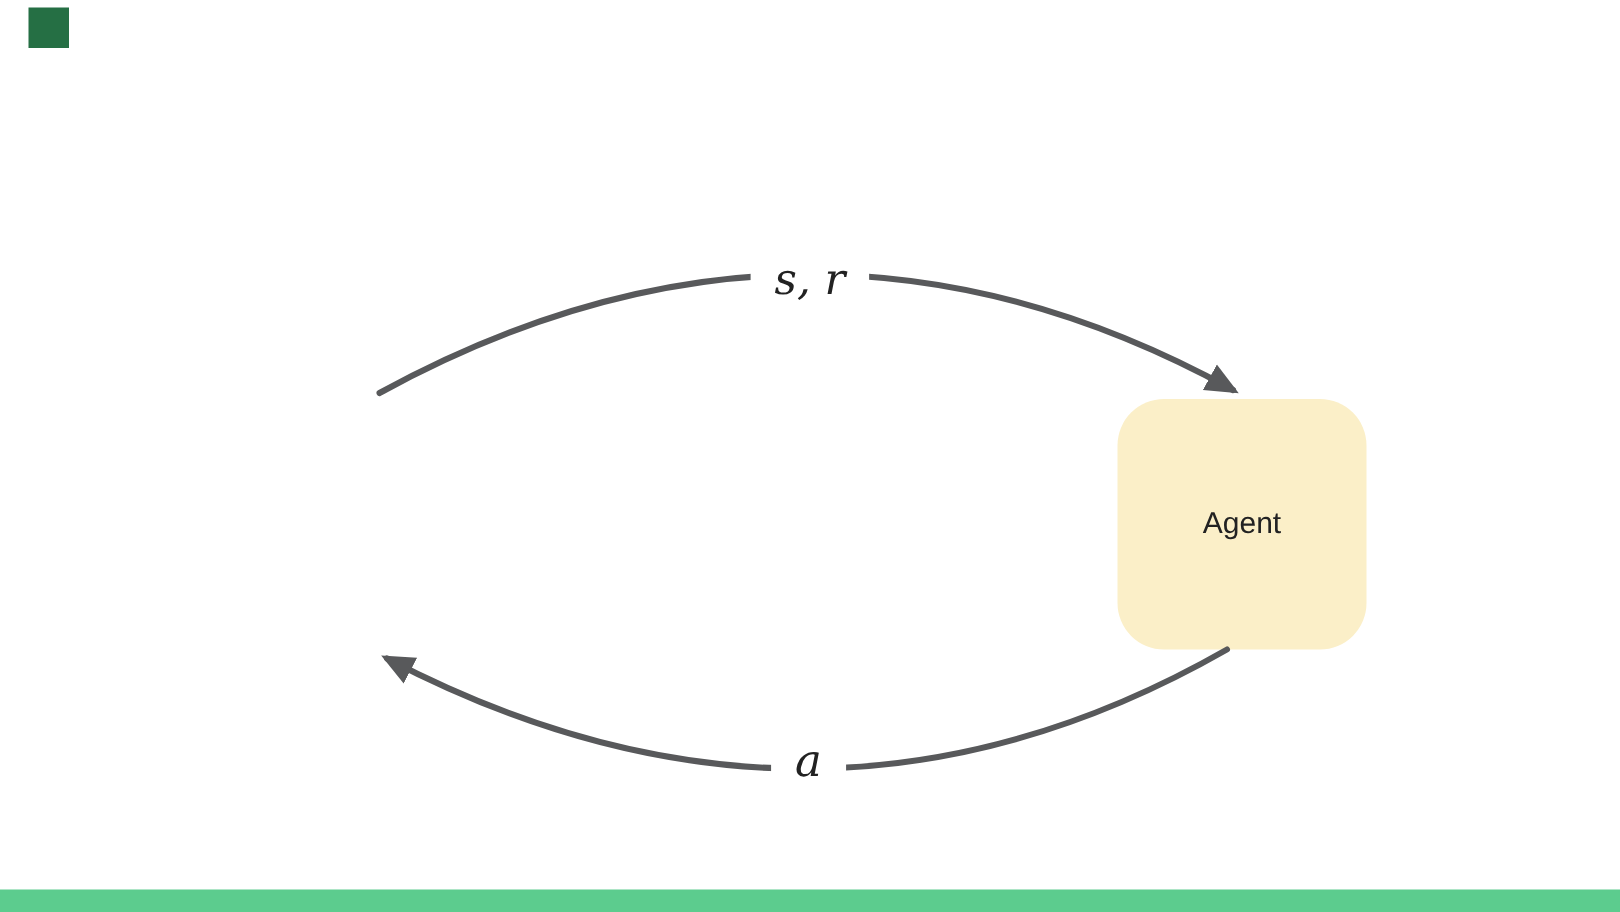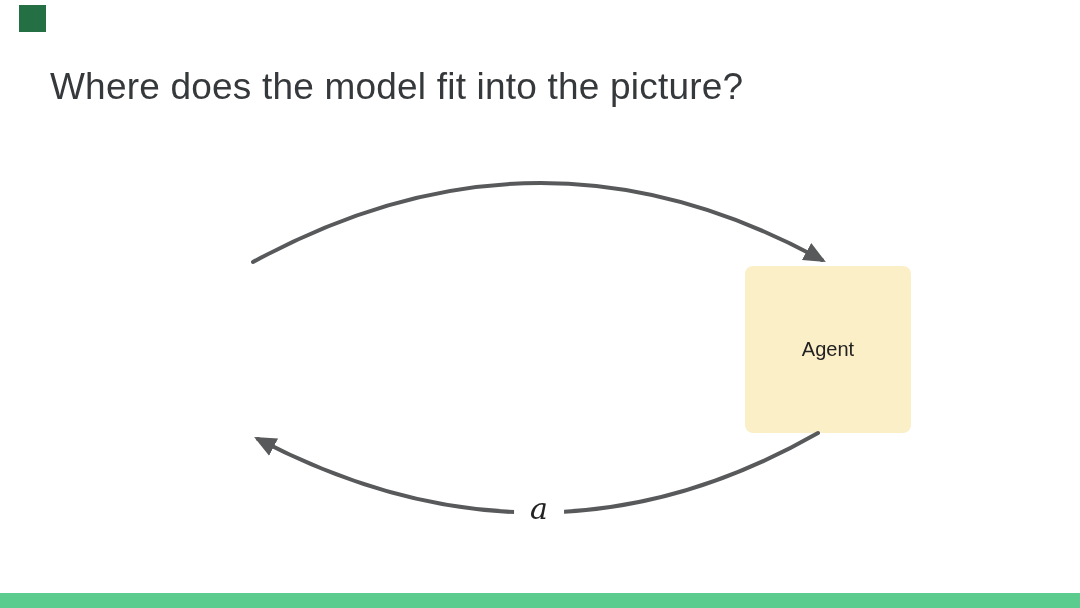--- a/index.html
+++ b/index.html
@@ -71,21 +71,21 @@
     display: flex;
     align-items: center;
     justify-content: center;
   }
   .agent-box {
     position: absolute;
     left: 745px;
     top: 266px;
     width: 166px;
     height: 167px;
-    border-radius: 8px;
+    border-radius: 31px;
     background: var(--agent-fill, #FBEFC8);
     display: flex;
     align-items: center;
     justify-content: center;
   }
   .node-label {
     font-size: 20px;
     color: var(--node-text, #222222);
     font-family: "Liberation Sans", sans-serif;
   }
@@ -130,38 +130,38 @@
     font-size: 30px;
   }
 </style>
 </head>
 <body>
 
 <div class="slide">
 
   <div class="corner-square"></div>
 
-  <h1 class="slide-title">Where does the model fit into the picture?</h1>
 
   <div class="diagram">
 
 
     <div class="agent-box">
       <span class="node-label">Agent</span>
     </div>
 
     <svg class="arrows-svg" viewBox="0 0 1080 608" xmlns="http://www.w3.org/2000/svg">
       <defs>
         <marker id="arrow-head" viewBox="0 0 10 10" refX="8" refY="5" markerWidth="5.5" markerHeight="5.5" orient="auto-start-reverse">
           <path class="arrow-head" d="M 0 0.6 L 10 5 L 0 9.4 z"></path>
         </marker>
       </defs>
       <path class="arrow-path" d="M 253 262 Q 540 105 822 260" marker-end="url(#arrow-head)"></path>
       <path class="arrow-path" d="M 818 433 Q 545 589 258 439" marker-end="url(#arrow-head)"></path>
     </svg>
 
+    <span class="math-label label-sr">s, r</span>
     <span class="math-label label-a">a</span>
 
   </div>
 
   <div class="bottom-bar"></div>
 
 </div>
 
 </body></html>

